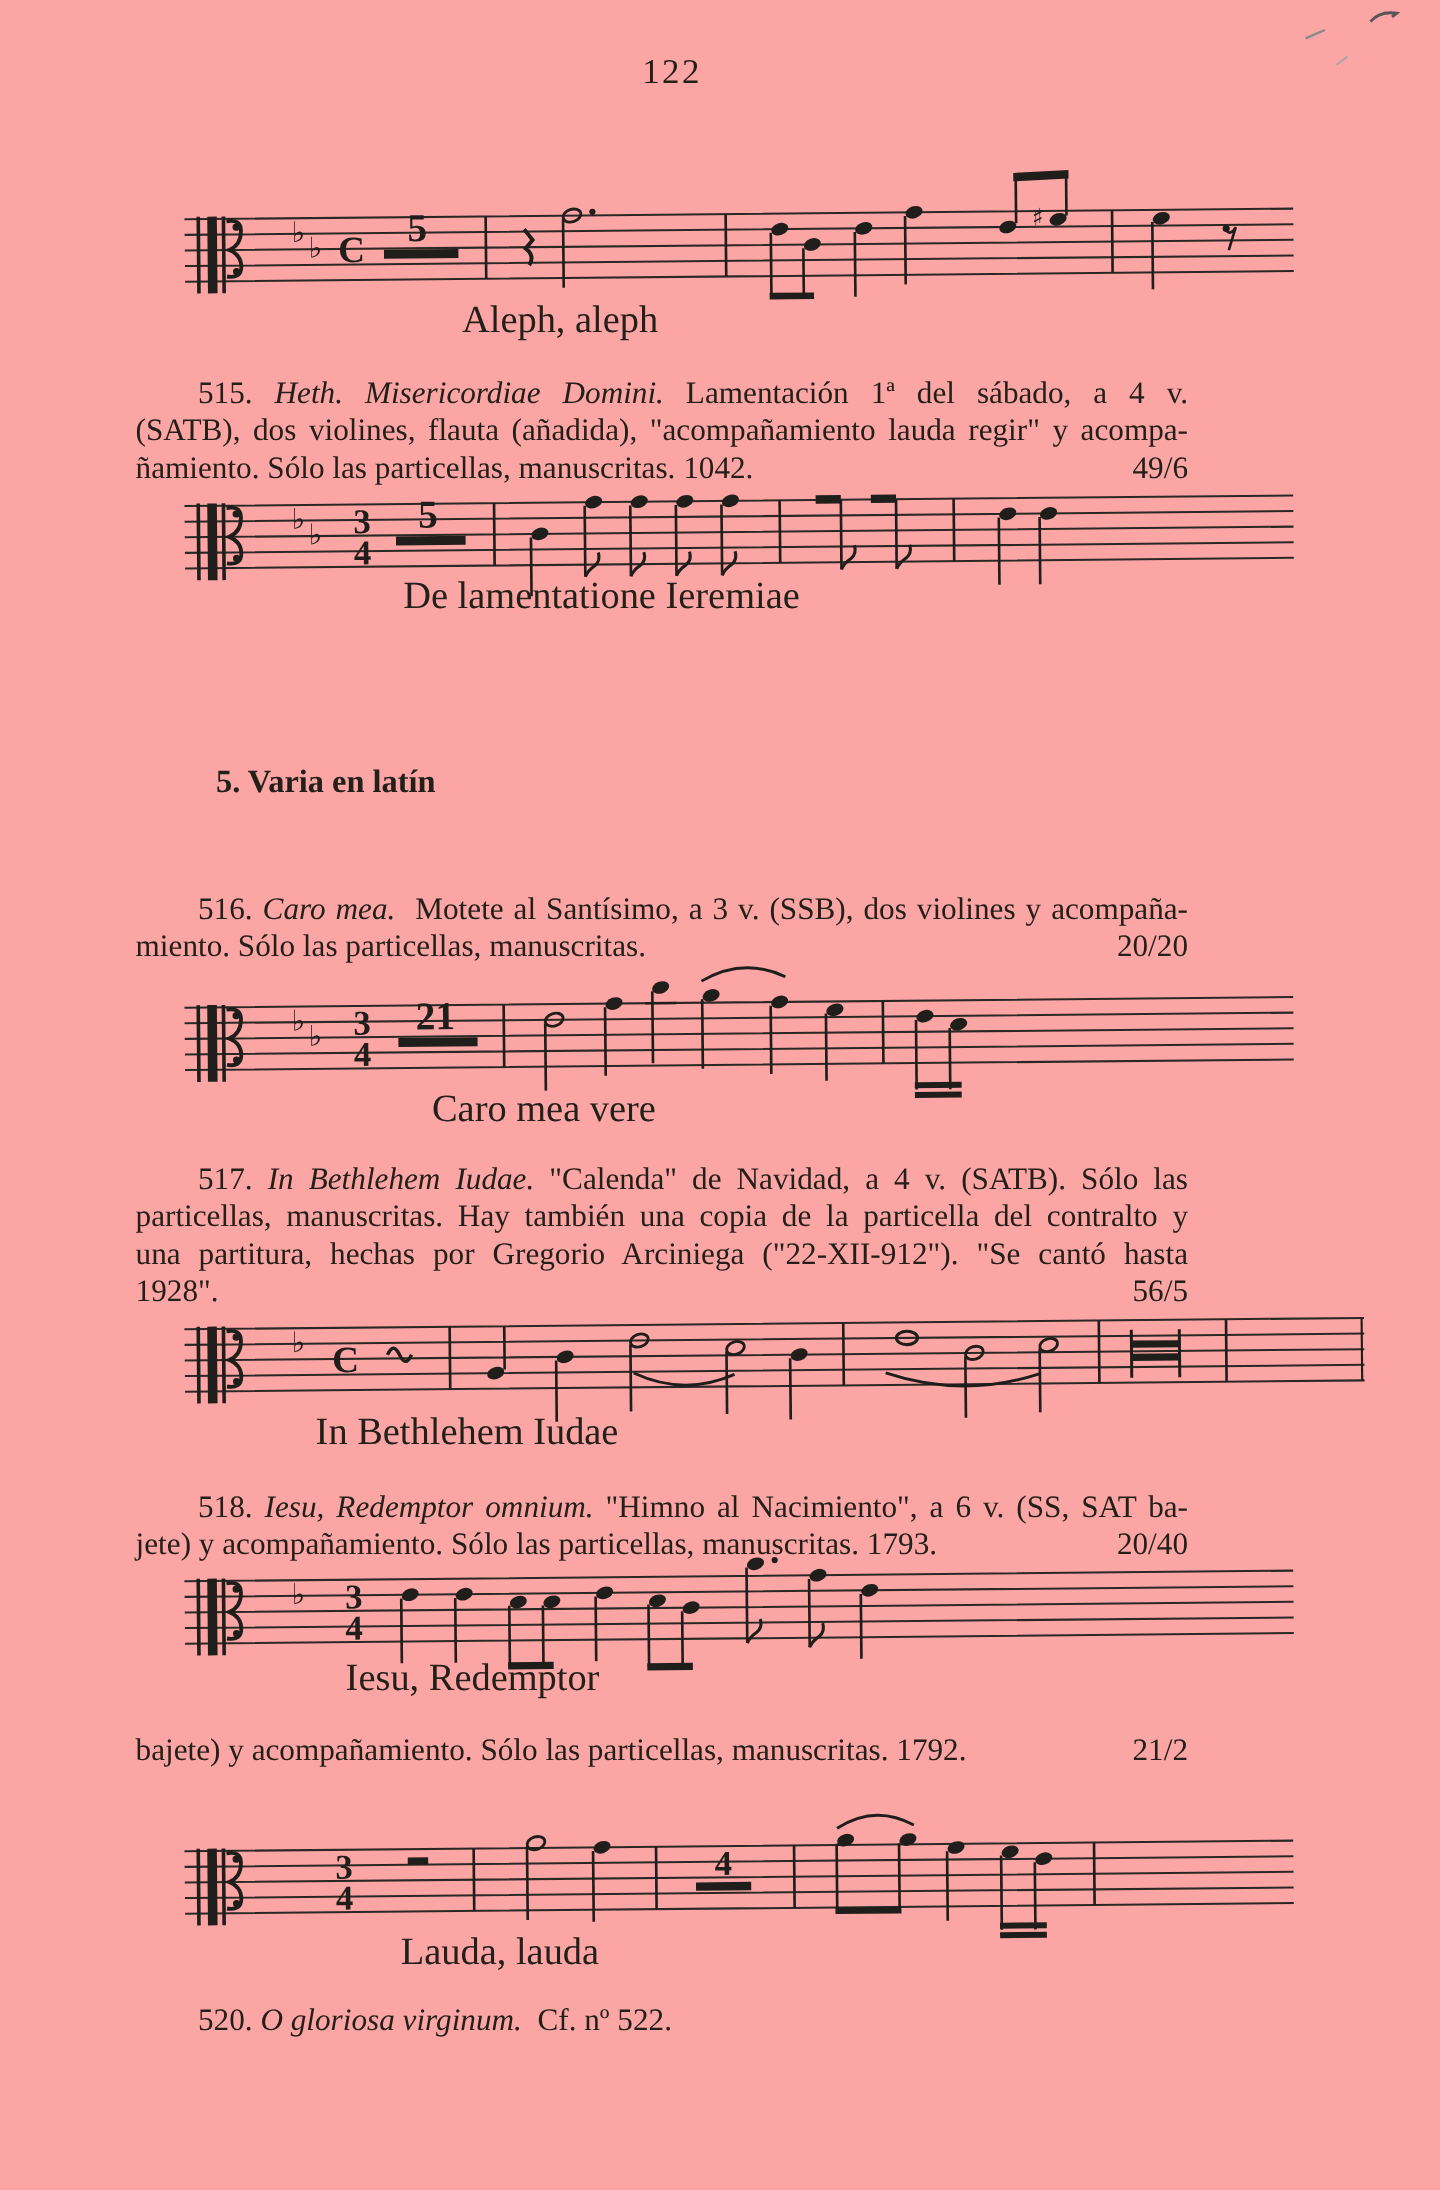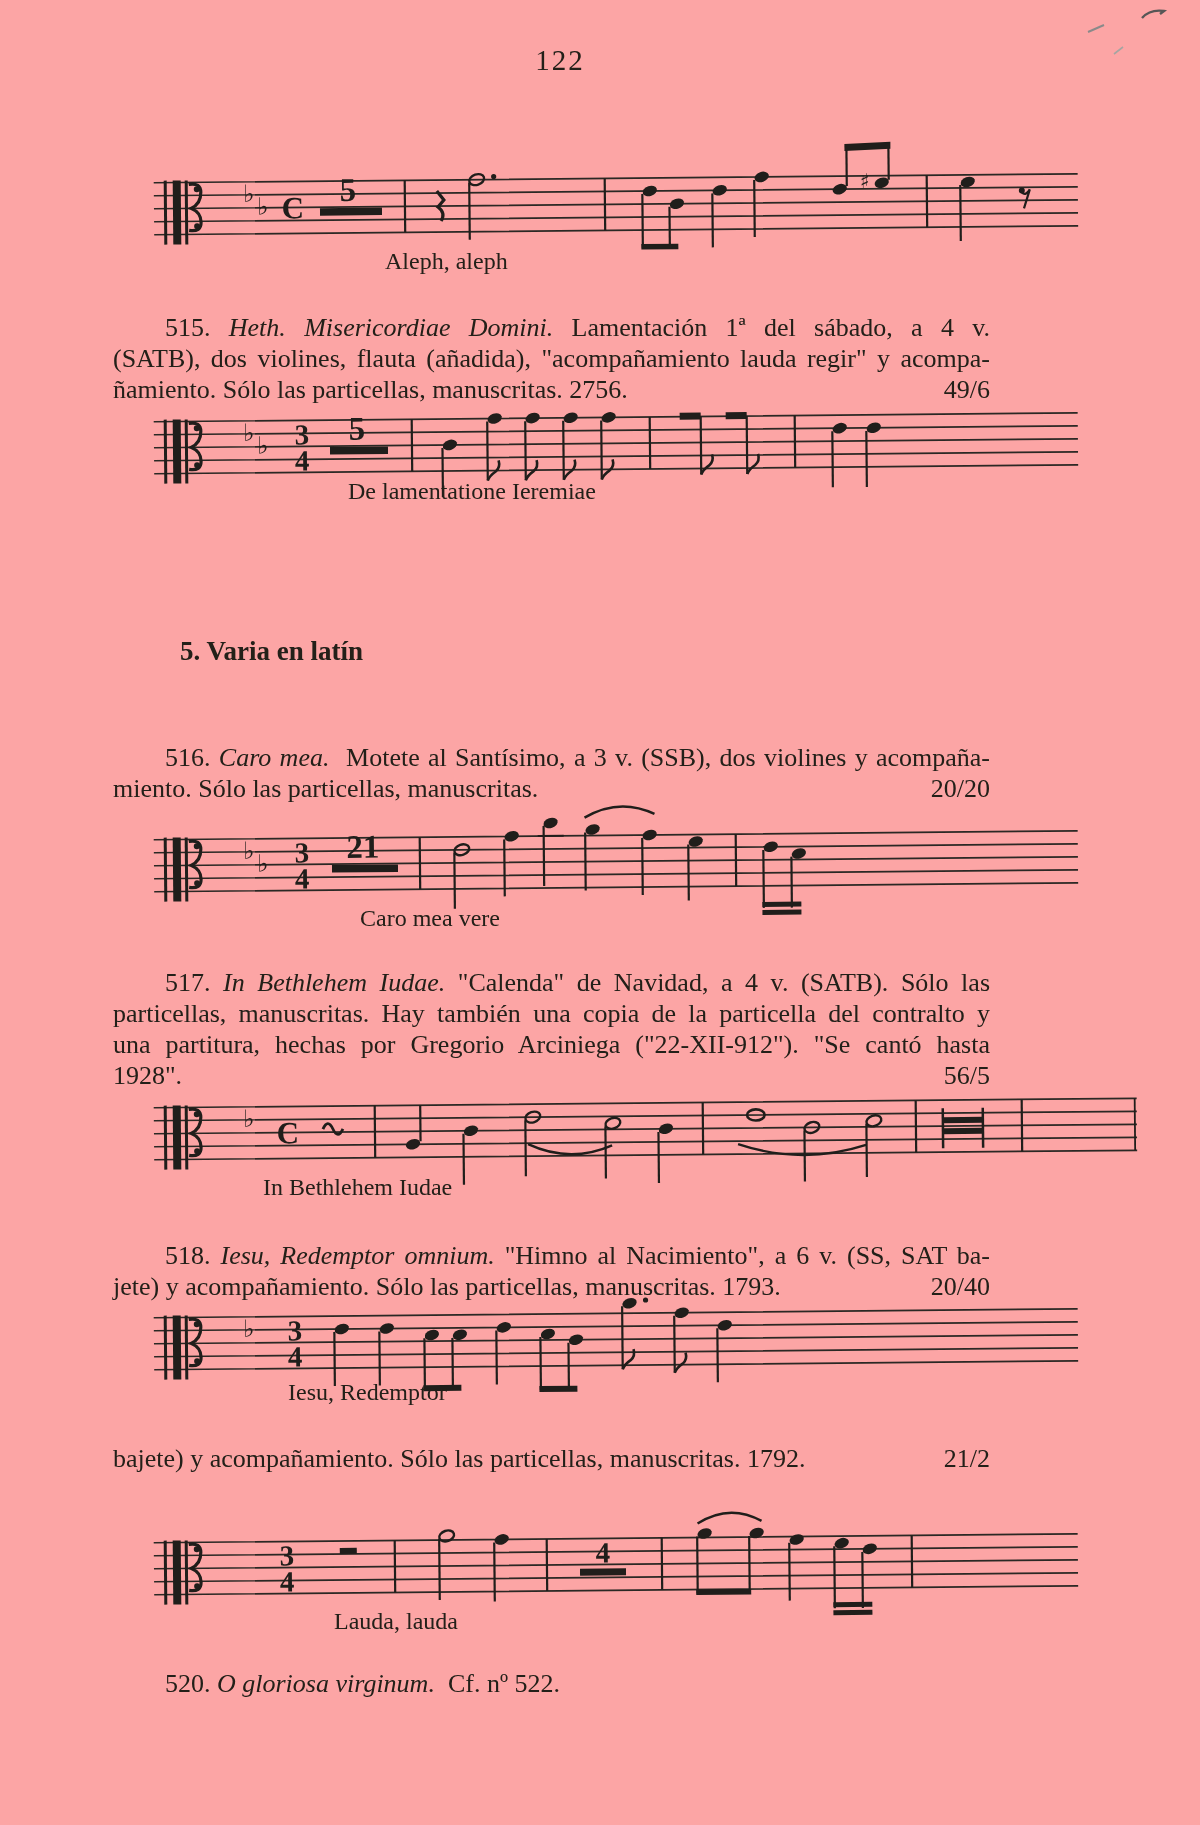--- a/index.html
+++ b/index.html
@@ -23,21 +23,21 @@
   .line{white-space:nowrap;}
   .line.jst{text-align:justify;text-align-last:justify;}
   .line.ind > :first-child{padding-left:52px;}
   .line i{font-style:italic;}
   .shelf{float:right;}
   .heading{
     position:absolute;left:180px;top:636px;
     font-size:27px;font-weight:bold;
   }
   .caption{
-    position:absolute;font-size:24px;white-space:nowrap;
+    position:absolute;font-size:32px;white-space:nowrap;
   }
   .staff{
     position:absolute;left:150px;
     transform:rotate(-0.55deg);
   }
   .staff svg{display:block;}
   svg text{fill:#201e1b;}
   .ts{font-family:"Liberation Serif",serif;font-size:29px;font-weight:700;text-anchor:middle;}
   .mr{font-family:"Liberation Serif",serif;font-size:33px;font-weight:700;text-anchor:middle;}
   .ct{font-family:"Liberation Serif",serif;font-size:31px;font-weight:700;text-anchor:middle;}
@@ -114,21 +114,21 @@
       <use href="#nh" x="818" y="47"></use>
       <line x1="810.5" y1="50" x2="810.5" y2="106" stroke="#201e1b" stroke-width="2.2"></line>
       <use href="#er" x="872" y="64"></use>
     </svg>
   </div>
   <div class="caption" style="left:385px;top:248px">Aleph, aleph</div>
 
   <section class="entry" style="top:312px">
     <div class="line jst ind"><span>515. </span><i>Heth. Misericordiae Domini.</i><span> Lamentación 1ª del sábado, a 4 v.</span></div>
     <div class="line jst">(SATB), dos violines, flauta (añadida), "acompañamiento lauda regir" y acompa-</div>
-    <div class="line end"><span class="shelf">49/6</span><span>ñamiento. Sólo las particellas, manuscritas. 2756.</span></div>
+    <div class="line end"><span class="shelf">49/6</span><span>ñamiento. Sólo las particellas, manuscritas. 1042.</span></div>
   </section>
 
   <div class="staff" style="top:377px">
     <svg width="995" height="145" viewBox="0 0 995 145">
       <path d="M4,40 H928 M4,53 H928 M4,66 H928 M4,79 H928 M4,92 H928" stroke="#2a2824" stroke-width="1.7" fill="none"></path>
       <use href="#clef" x="14"></use>
       <text class="fl" x="99" y="60">♭</text>
       <text class="fl" x="113" y="73">♭</text>
       <text class="ts" x="152" y="64">3</text>
       <text class="ts" x="152" y="90">4</text>
@@ -156,21 +156,21 @@
       <rect x="576" y="36" width="21" height="7" fill="#201e1b"></rect>
       <line x1="597" y1="40" x2="597" y2="98" stroke="#201e1b" stroke-width="2.2"></line>
       <use href="#fd" x="597" y="98"></use>
       <line x1="645" y1="40" x2="645" y2="92" stroke="#201e1b" stroke-width="2.2"></line>
       <use href="#nh" x="690" y="53"></use>
       <line x1="682.5" y1="56" x2="682.5" y2="112" stroke="#201e1b" stroke-width="2.2"></line>
       <use href="#nh" x="724" y="53"></use>
       <line x1="716.5" y1="56" x2="716.5" y2="112" stroke="#201e1b" stroke-width="2.2"></line>
     </svg>
   </div>
-  <div class="caption" style="left:348px;top:478px">De lamentatione Ieremiae</div>
+  <div class="caption" style="left:336px;top:478px">De lamentatione Ieremiae</div>
 
   <div class="heading">5. Varia en latín</div>
 
   <section class="entry" style="top:742px">
     <div class="line jst ind"><span>516. </span><i>Caro mea.</i><span> &nbsp;Motete al Santísimo, a 3 v. (SSB), dos violines y acompaña-</span></div>
     <div class="line end"><span class="shelf">20/20</span><span>miento. Sólo las particellas, manuscritas.</span></div>
   </section>
 
   <div class="staff" style="top:795px">
     <svg width="995" height="145" viewBox="0 0 995 145">

